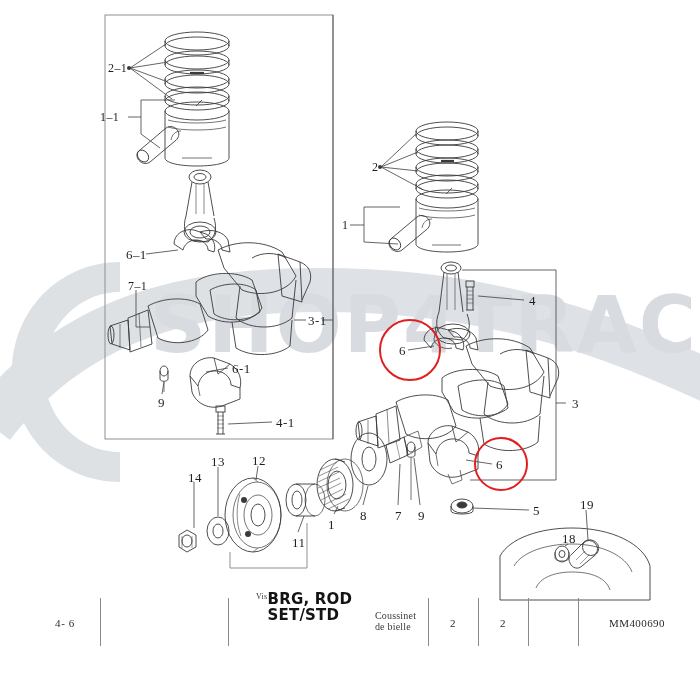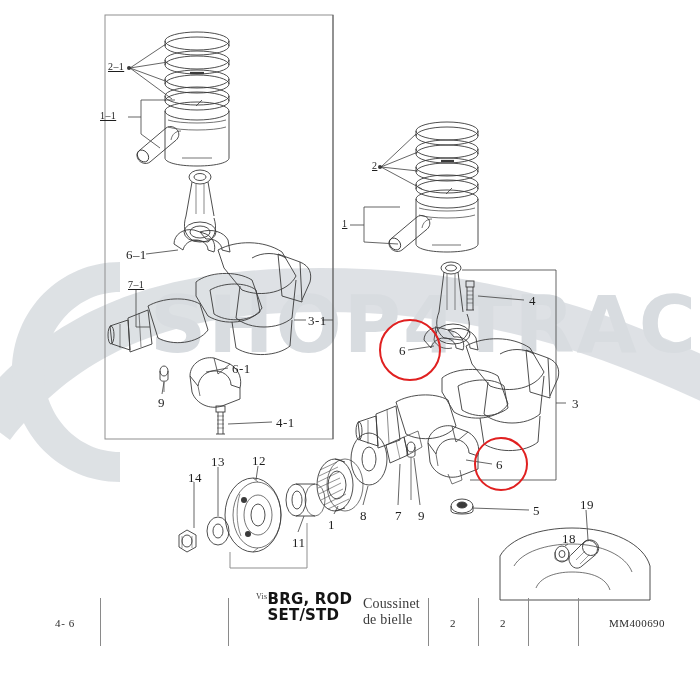--- a/index.html
+++ b/index.html
@@ -45,21 +45,21 @@
   
   .lbl {
     position: absolute;
     font-family: "Liberation Serif", serif;
     font-size: 13px;
     color: #1e1e1e;
     white-space: nowrap;
     letter-spacing: 0.4px;
     line-height: 1;
   }
-  .lbl.big { font-size: 10px; text-decoration: underline; }
+  .lbl.big { font-size: 12px; }
 
   
   .hl-circle {
     position: absolute;
     border-radius: 50%;
     border: 2px solid #e02020;
     box-sizing: border-box;
     background: transparent;
   }
 
@@ -113,23 +113,23 @@
   #f-desc .main {
     font-family: "DejaVu Sans", sans-serif;
     font-size: 15px;
     font-weight: bold;
     color: #141414;
     letter-spacing: 0.2px;
     line-height: 1.05;
   }
   #f-desc .sub {
     font-family: "Liberation Serif", serif;
-    font-size: 14px;
+    font-size: 10px;
     color: #3a3a3a;
-    margin-top: 4px;
+    margin-top: 18px;
     letter-spacing: 0.2px;
   }
 </style>
 </head>
 <body>
 
 <div id="page">
 
   <div class="layer" id="watermark-layer">
     <svg width="700" height="700" viewBox="0 0 700 700">

